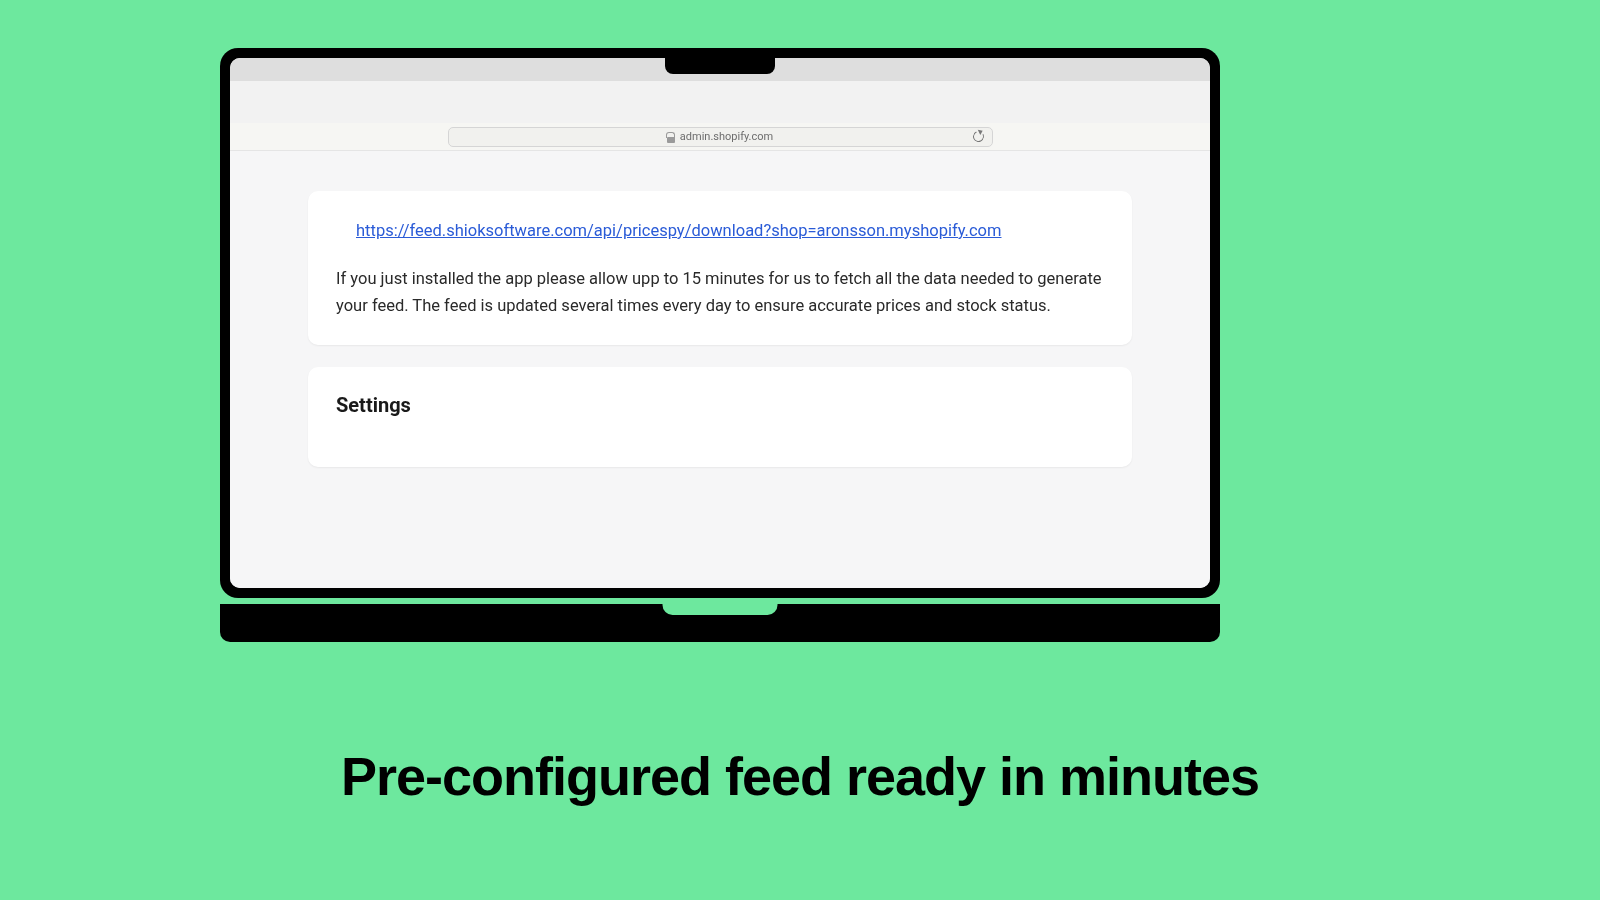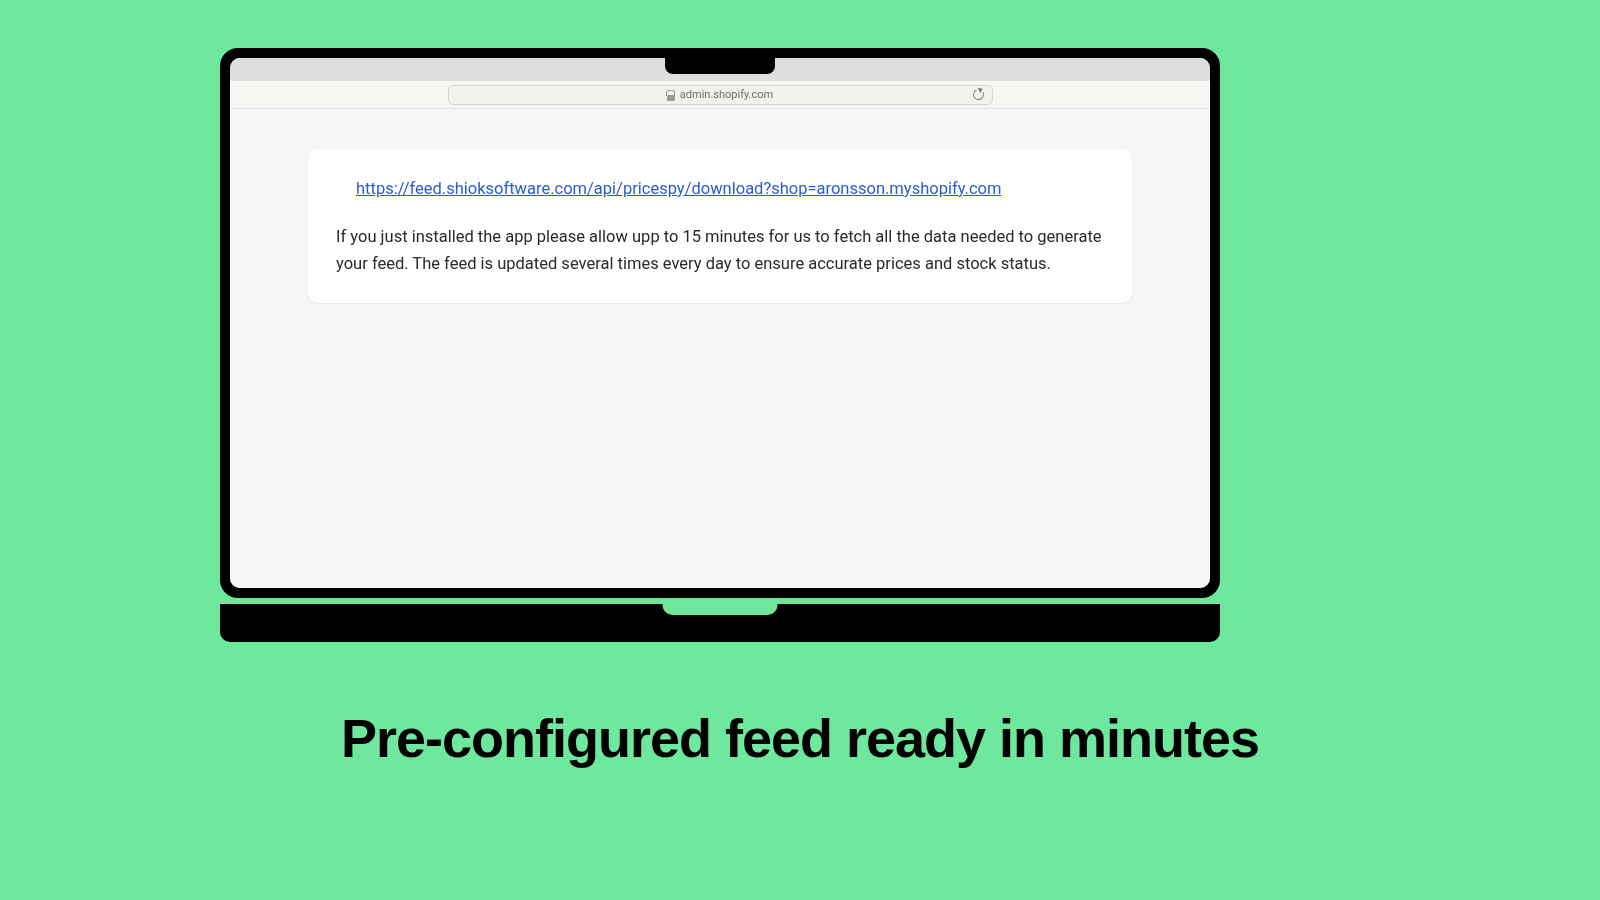--- a/index.html
+++ b/index.html
@@ -51,20 +51,21 @@
       height: 23px;
       background: #dedede;
     }
     .url-bar-row {
       height: 28px;
       background: #f6f6f3;
       display: flex;
       align-items: center;
       justify-content: center;
       border-bottom: 1px solid #e5e5e5;
+      margin-top: 42px;
     }
     .url-bar {
       width: 545px;
       height: 20px;
       background: #f1f1ee;
       border: 1px solid #d5d5d5;
       border-radius: 5px;
       display: flex;
       align-items: center;
       justify-content: center;
@@ -175,21 +176,21 @@
       transform: translateX(-50%);
       width: 115px;
       height: 11px;
       background: #6de89e;
       border-radius: 0 0 10px 10px;
     }
     .headline {
       position: absolute;
       width: 100%;
       text-align: center;
-      top: 707px;
+      top: 745px;
       font-size: 54px;
       font-weight: 900;
       color: #000;
       letter-spacing: -1px;
       font-family: 'Arial Black', 'Helvetica Neue', sans-serif;
     }
   </style>
 </head>
 <body>
 
@@ -203,20 +204,23 @@
           <span class="lock-icon"></span>
           <span>admin.shopify.com</span>
           <span class="refresh-icon"></span>
         </div>
       </div>
       <div class="page-body">
         <div class="card">
           <a href="#" class="feed-link">https://feed.shioksoftware.com/api/pricespy/download?shop=aronsson.myshopify.com</a>
           <p>If you just installed the app please allow upp to 15 minutes for us to fetch all the data needed to generate your feed. The feed is updated several times every day to ensure accurate prices and stock status.</p>
         </div>
+        <div class="card">
+          <h2>Settings</h2>
+        </div>
       </div>
     </div>
   </div>
   <div class="laptop-base">
     <div class="laptop-notch-bottom"></div>
   </div>
 </div>
 
 <div class="headline">Pre-configured feed ready in minutes</div>
 

